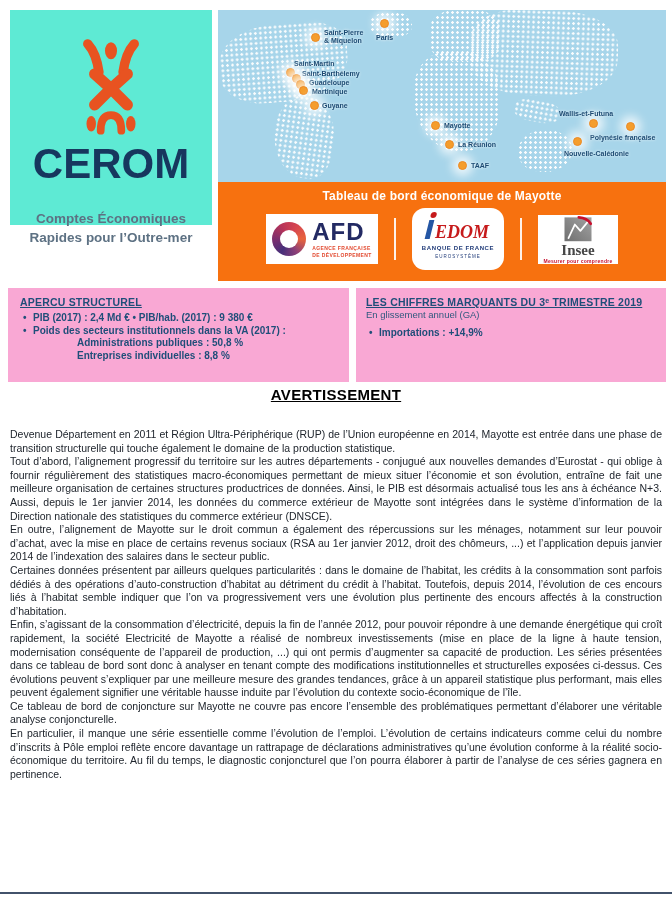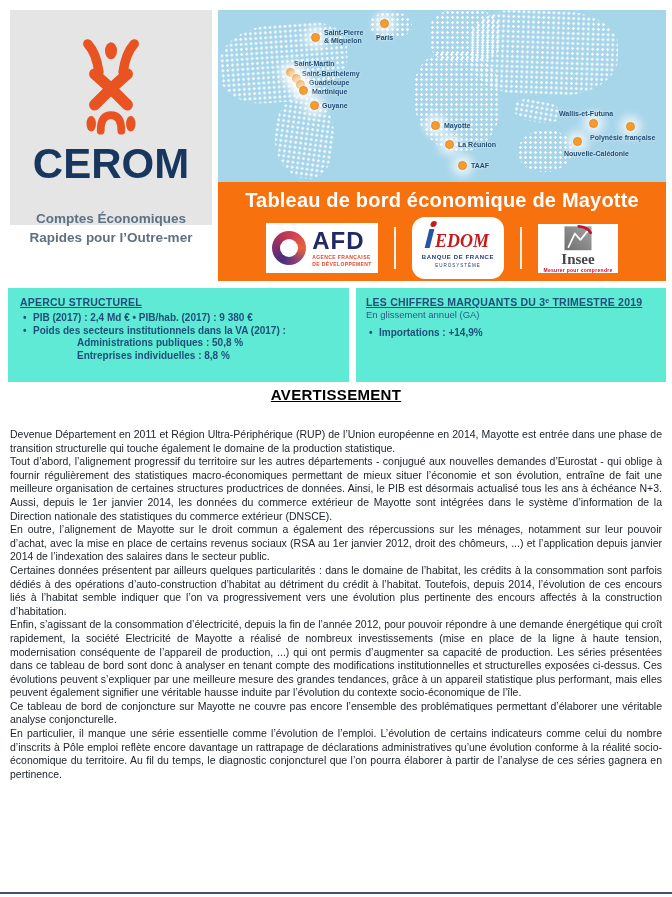--- a/index.html
+++ b/index.html
@@ -1,37 +1,37 @@
 <!DOCTYPE html>
 <html><head>
 <meta charset="utf-8">
 <style>
   * { box-sizing: border-box; margin: 0; padding: 0; }
   body { background:#fff; font-family:"Liberation Sans", sans-serif; }
   .page { position:relative; width:672px; height:897px; background:#fff; overflow:hidden; margin:0 auto; }
 
   
-  .brand-box { position:absolute; left:10px; top:10px; width:202px; height:215px; background:#e5e5e5; text-align:center; }
+  .brand-box { position:absolute; left:10px; top:10px; width:202px; height:215px; background:#5eead4; text-align:center; }
   .cerom-symbol { display:block; margin:26px auto 0; }
   .brand-name { margin-top:4px; font-size:42px; font-weight:bold; color:#17375e; letter-spacing:0px; }
   .brand-tagline { margin-top:22px; font-size:13.5px; font-weight:bold; color:#5d7183; line-height:1.4; white-space:pre-line; }
 
   .map-col { position:absolute; left:218px; top:10px; width:448px; height:271px; }
   .map { position:relative; width:448px; height:172px; background:#a7d5ea; overflow:hidden; }
   .landmass { position:absolute;
     background-image: radial-gradient(circle, #ffffff 1.15px, rgba(255,255,255,0) 1.5px);
     background-size: 5px 5px; opacity:.95; }
   .marker { position:absolute; width:9px; height:9px; border-radius:50%;
     background:#f49d2d; border:1px solid #ec8a25;
     box-shadow: 0 0 10px 6px rgba(255,255,255,.75); }
   .map-label { position:absolute; font-size:7px; font-weight:bold; color:#1d4b73;
     line-height:1.2; white-space:pre; text-shadow:0 0 3px rgba(255,255,255,.9); }
 
   .banner { position:absolute; left:0; top:172px; width:448px; height:99px; background:#f7710f; }
-  .banner-title { margin-top:7px; text-align:center; color:#ffffff; font-size:20px; font-weight:600; letter-spacing:.2px; }
+  .banner-title { margin-top:7px; text-align:center; color:#ffffff; font-size:12px; font-weight:600; letter-spacing:.2px; }
   .logo-row { display:flex; justify-content:center; align-items:center; gap:16px; margin-top:5px; }
   .logo-sep { width:2px; height:42px; background:rgba(255,255,255,.9); }
   .logo-card { background:#ffffff; display:flex; flex-direction:column; align-items:center; justify-content:center; }
 
   
   .afd-card { width:112px; height:50px; flex-direction:row; gap:6px; }
   .afd-ring { position:relative; width:34px; height:34px; border-radius:50%;
     background:conic-gradient(from 210deg, #472f7a, #7c2f6e, #b83458, #d64550, #e8643c, #8c3f78, #472f7a); }
   .afd-ring::after { content:""; position:absolute; left:8px; top:8px; width:18px; height:18px; border-radius:50%; background:#fff; }
   .afd-text { display:flex; flex-direction:column; align-items:flex-start; }
@@ -47,21 +47,21 @@
   .iedom-bank { margin-top:4px; font-size:6px; font-weight:bold; color:#1f3a78; letter-spacing:.6px; }
   .iedom-euro { margin-top:3px; font-size:4.5px; color:#1f3a78; letter-spacing:1px; }
 
   
   .insee-card { width:80px; height:49px; }
   .insee-name { font-family:"Liberation Serif", serif; font-size:15px; font-weight:bold; color:#474747; line-height:14px; margin-top:1px; }
   .insee-tag { font-size:5px; font-weight:bold; color:#c8102e; letter-spacing:.3px; margin-top:1px; }
 
   
   .panels { position:absolute; left:8px; top:288px; width:658px; display:flex; gap:7px; }
-  .panel { background:#5eead4; height:94px; color:#1f4e79; overflow:hidden; }
+  .panel { background:#f9a8d4; height:94px; color:#1f4e79; overflow:hidden; }
   .panel-left { width:341px; padding:8px 8px 0 12px; }
   .panel-right { width:310px; padding:8px 8px 0 10px; }
   .panel-title { font-size:10.5px; font-weight:bold; text-decoration:underline; letter-spacing:.2px; }
   .panel ul { list-style:none; margin-top:4px; }
   .panel li { position:relative; padding-left:13px; font-size:10px; font-weight:bold; line-height:12.5px; }
   .panel li::before { content:"\2022"; position:absolute; left:3px; top:0; }
   .panel-right li { margin-top:7px; }
   .panel-details { margin-left:57px; }
   .panel-details div { font-size:10px; font-weight:bold; line-height:12.5px; }
   .panel-sub { font-size:9.5px; font-weight:normal; color:#30597f; margin-top:1px; }

